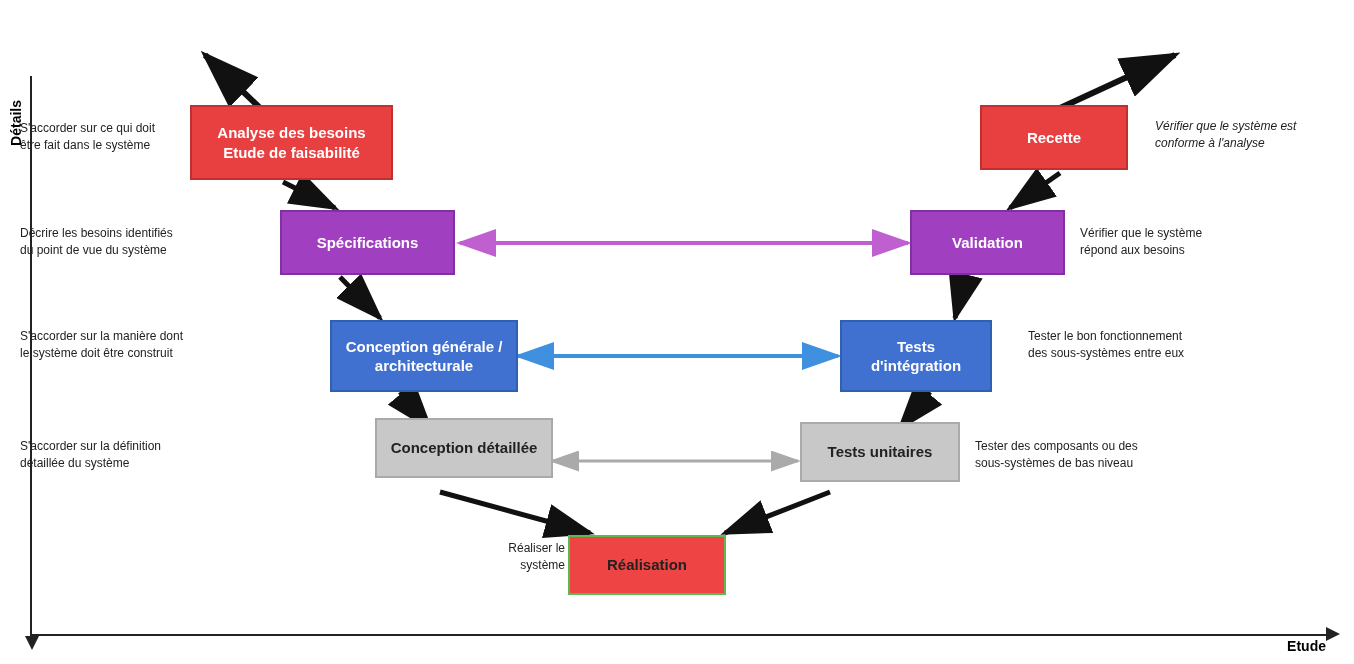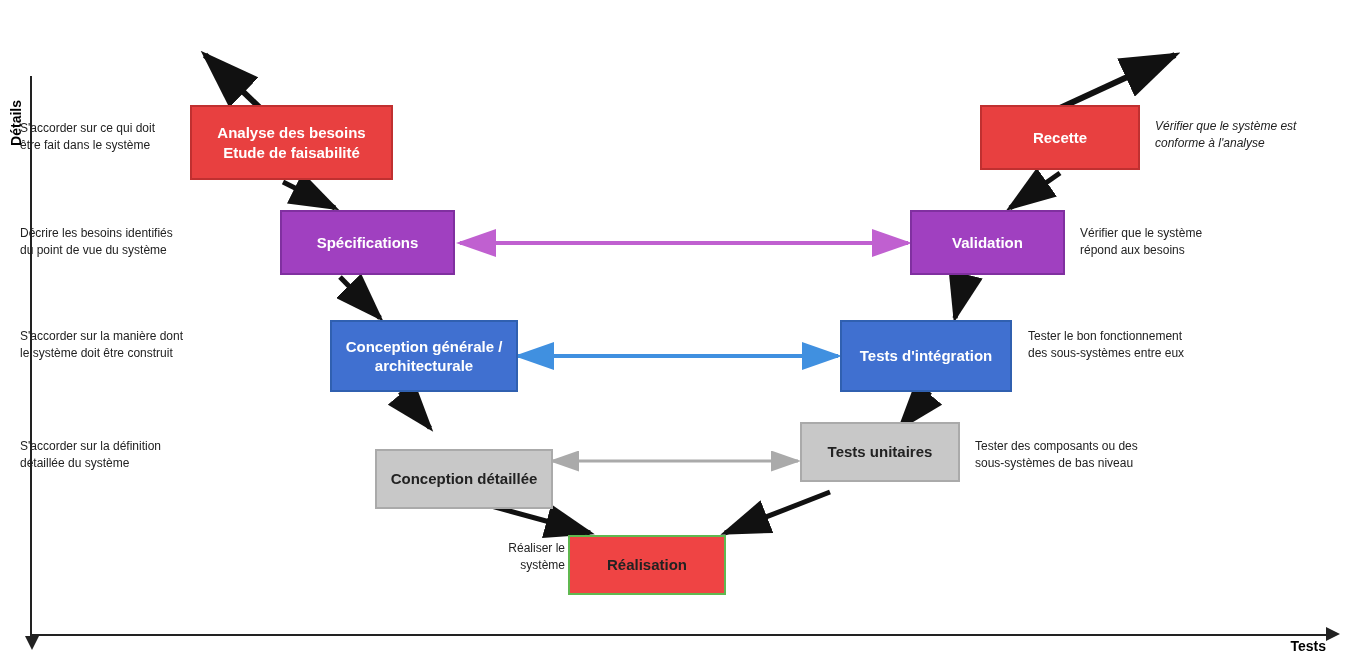--- a/index.html
+++ b/index.html
@@ -181,41 +181,41 @@
 
     <line x1="518" y1="356" x2="838" y2="356" stroke="#4090e0" stroke-width="4" marker-start="url(#arrowBlueRev)" marker-end="url(#arrowBlue)"></line>
 
     <line x1="552" y1="461" x2="798" y2="461" stroke="#aaa" stroke-width="3" marker-start="url(#arrowGrayRev)" marker-end="url(#arrowGray)"></line>
   </svg>
 
   <div class="box box-red" style="top:105px;left:190px;width:203px;height:75px;">
     <span>Analyse des besoins<br>Etude de faisabilité</span>
   </div>
 
-  <div class="box box-red" style="top:105px;left:980px;width:160px;height:65px;">
+  <div class="box box-red" style="top:105px;left:980px;width:148px;height:65px;">
     <span>Recette</span>
   </div>
 
   <div class="box box-purple" style="top:210px;left:280px;width:175px;height:65px;">
     <span>Spécifications</span>
   </div>
 
   <div class="box box-purple" style="top:210px;left:910px;width:155px;height:65px;">
     <span>Validation</span>
   </div>
 
   <div class="box box-blue" style="top:320px;left:330px;width:188px;height:72px;">
     <span>Conception générale /<br>architecturale</span>
   </div>
 
-  <div class="box box-blue" style="top:320px;left:840px;width:172px;height:72px;text-align:center;">
+  <div class="box box-blue" style="top:320px;left:840px;width:152px;height:72px;text-align:center;">
     <span>Tests d'intégration</span>
   </div>
 
-  <div class="box box-gray" style="top:449px;left:375px;width:178px;height:60px;">
+  <div class="box box-gray" style="top:418px;left:375px;width:178px;height:60px;">
     <span>Conception détaillée</span>
   </div>
 
   <div class="box box-gray" style="top:422px;left:800px;width:160px;height:60px;">
     <span>Tests unitaires</span>
   </div>
 
   <div class="box box-green" style="top:535px;left:568px;width:158px;height:60px;">
     <span>Réalisation</span>
   </div>
@@ -250,19 +250,19 @@
     <span>Réaliser le système</span>
   </div>
 
   <div class="axis-bottom"></div>
   <div class="arrow-right"></div>
 
   <div class="axis-left"></div>
   <div class="arrow-down"></div>
 
   <div class="axis-label-bottom">
-    <span>Tests</span>
+    <span>Etude</span>
   </div>
   <div class="axis-label-left" style="writing-mode:vertical-rl;transform:rotate(180deg);bottom:auto;top:100px;left:8px;">
     <span>Détails</span>
   </div>
 
 </div>
 
 </body></html>

